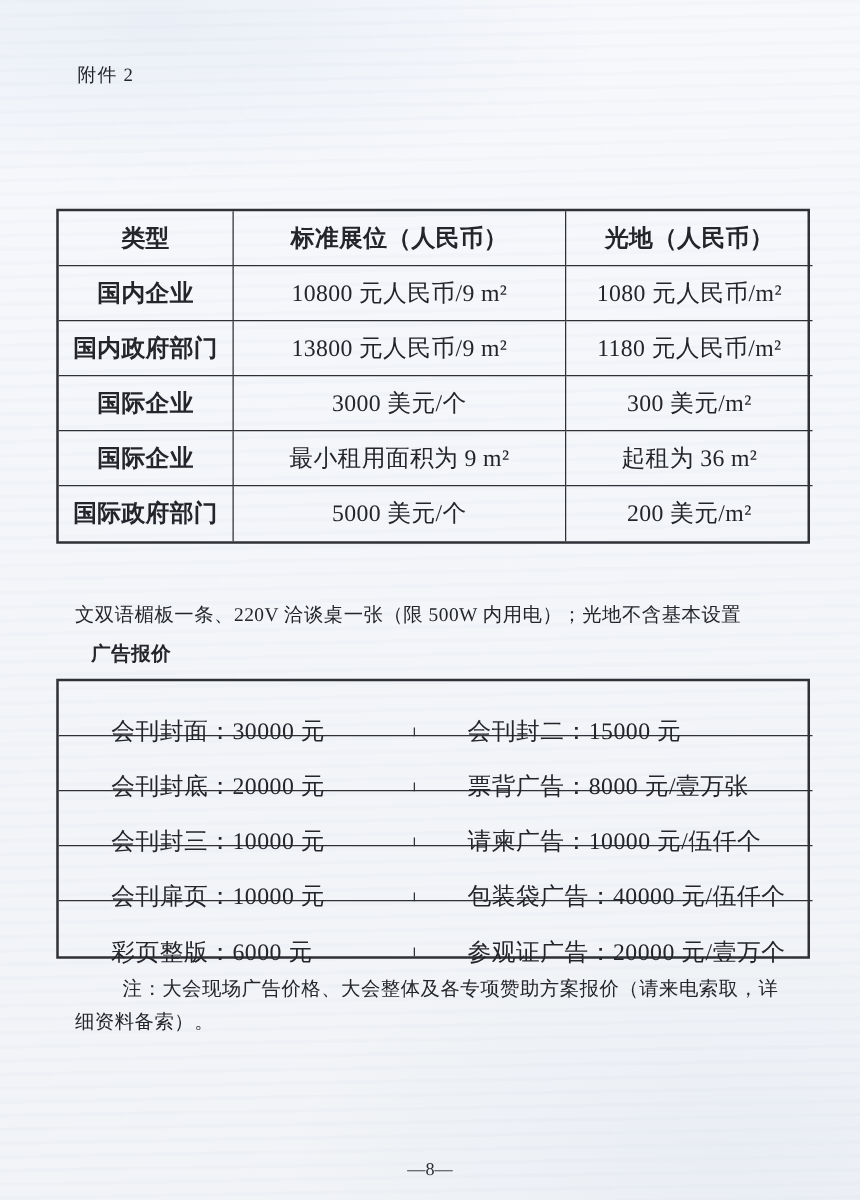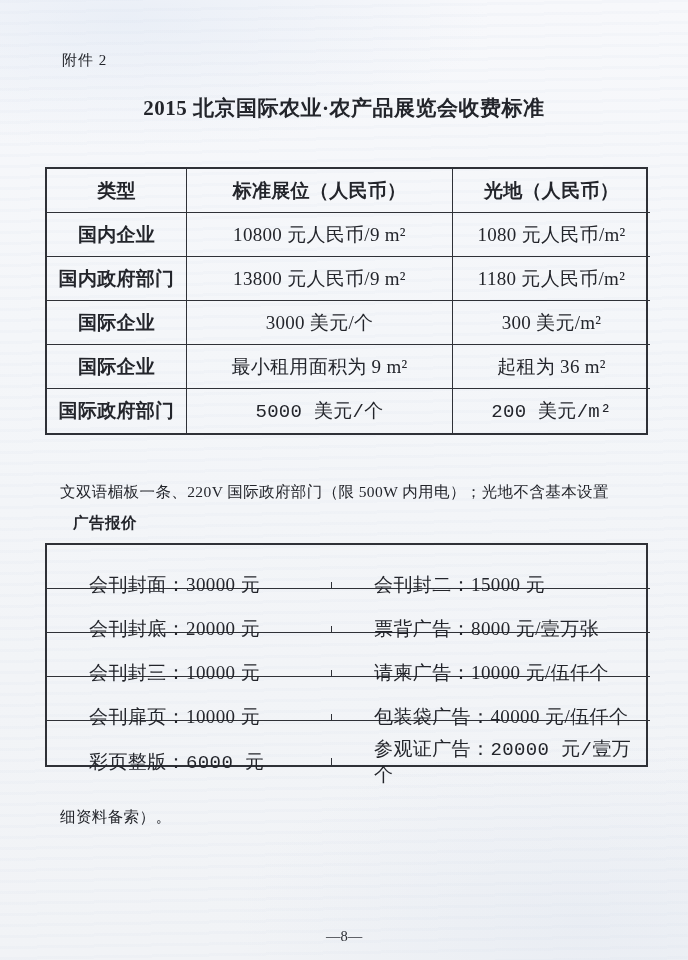--- a/index.html
+++ b/index.html
@@ -24,21 +24,21 @@
 
   
   .t1 { position:absolute; left:45px; top:167px; width:603px;
         display:grid; grid-template-columns:140px 266px 197px; grid-auto-rows:44px;
         border:2px solid #2f3137; background:transparent; }
   .tr { display:contents; }
   .td { display:flex; align-items:center; justify-content:center;
         border-right:1.5px solid #2f3137; border-bottom:1.5px solid #2f3137;
         font-size:19px; letter-spacing:0.3px; }
   .td.nr { border-right:none; }
-  .tr:last-child .td { border-bottom:none;font-family:Liberation Mono, monospace; }
+  .tr:last-child .td { border-bottom:none; }
   .td.hd, .td.rowhead { font-weight:700; }
 
   
   .note-line { position:absolute; font-size:15.5px; letter-spacing:0.4px; white-space:nowrap; }
   .n1a { left:98px; top:447px; }
   .n1b { left:60px; top:482px; }
   .n2a { left:98px; top:781px; }
   .n2b { left:60px; top:807px; }
 
   .ad-head { position:absolute; left:73px; top:513px; font-size:15.5px; font-weight:700; letter-spacing:0.5px; }
@@ -51,21 +51,20 @@
 
   .pagenum { position:absolute; left:0; right:0; top:928px; text-align:center;
              font-size:14.5px; letter-spacing:0px; color:#2b2d33; }
 </style>
 </head>
 <body>
 
 <div class="page">
 
   <div class="attach">附件 2</div>
-  <div class="title">2015 北京国际农业·农产品展览会收费标准</div>
 
   <div class="t1">
     <div class="tr">
       <div class="td hd">类型</div>
       <div class="td hd">标准展位（人民币）</div>
       <div class="td hd nr">光地（人民币）</div>
     </div>
     <div class="tr">
       <div class="td rowhead">国内企业</div>
       <div class="td">10800 元人民币/9 m²</div>
@@ -86,21 +85,21 @@
       <div class="td">最小租用面积为 9 m²</div>
       <div class="td nr">起租为 36 m²</div>
     </div>
     <div class="tr">
       <div class="td rowhead">国际政府部门</div>
       <div class="td">5000 美元/个</div>
       <div class="td nr">200 美元/m²</div>
     </div>
   </div>
 
-  <div class="note-line n1b">文双语楣板一条、220V 国际政府部门（限 500W 内用电）；光地不含基本设置</div>
+  <div class="note-line n1b">文双语楣板一条、220V 洽谈桌一张（限 500W 内用电）；光地不含基本设置</div>
 
   <div class="ad-head">广告报价</div>
 
   <div class="t2">
     <div class="tr">
       <div class="td">会刊封面：30000 元</div>
       <div class="td nr">会刊封二：15000 元</div>
     </div>
     <div class="tr">
       <div class="td">会刊封底：20000 元</div>
@@ -113,17 +112,18 @@
     <div class="tr">
       <div class="td">会刊扉页：10000 元</div>
       <div class="td nr">包装袋广告：40000 元/伍仟个</div>
     </div>
     <div class="tr">
       <div class="td">彩页整版：6000 元</div>
       <div class="td nr">参观证广告：20000 元/壹万个</div>
     </div>
   </div>
 
+  <div class="note-line n2a">注：大会现场广告价格、大会整体及各专项赞助方案报价（请来电索取，详</div>
   <div class="note-line n2b">细资料备索）。</div>
 
   <div class="pagenum">—8—</div>
 
 </div>
 
 </body></html>

